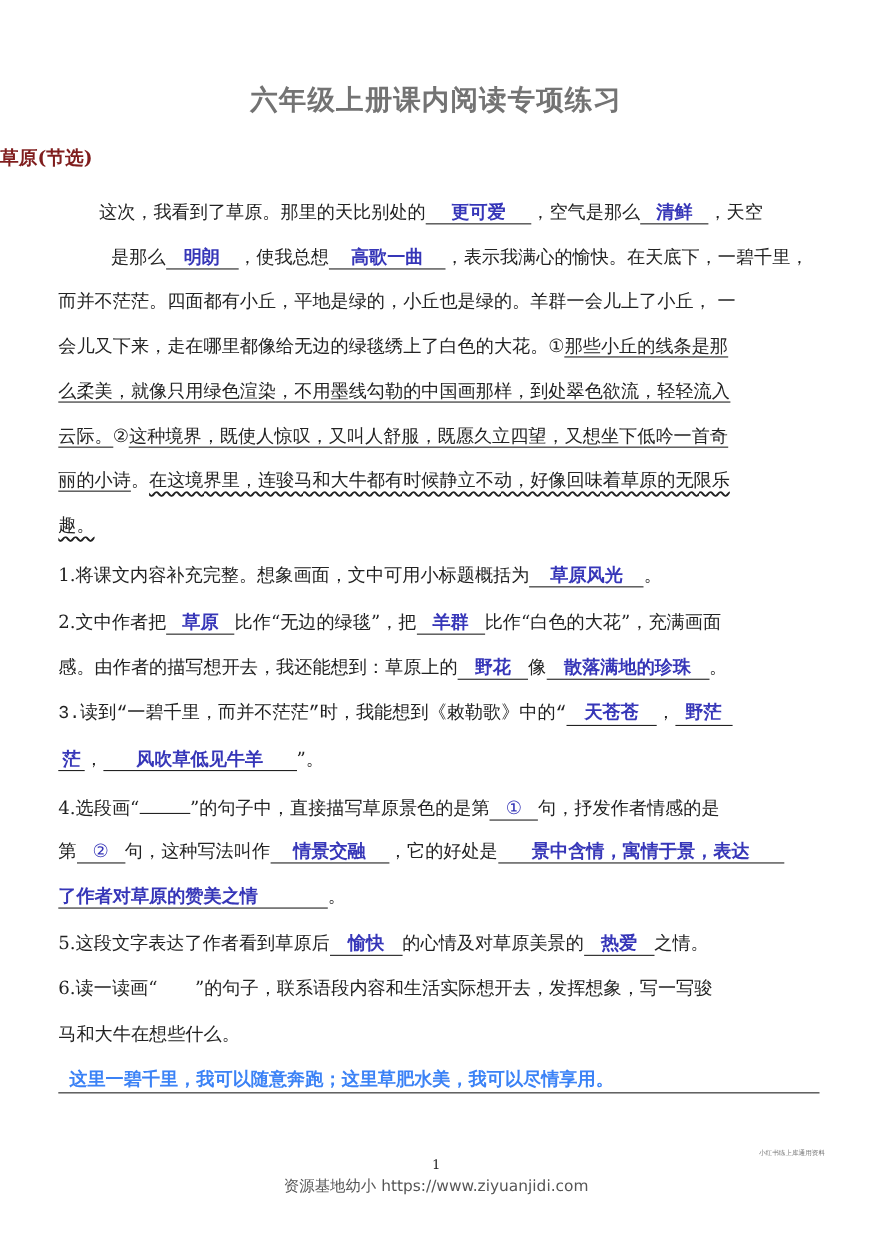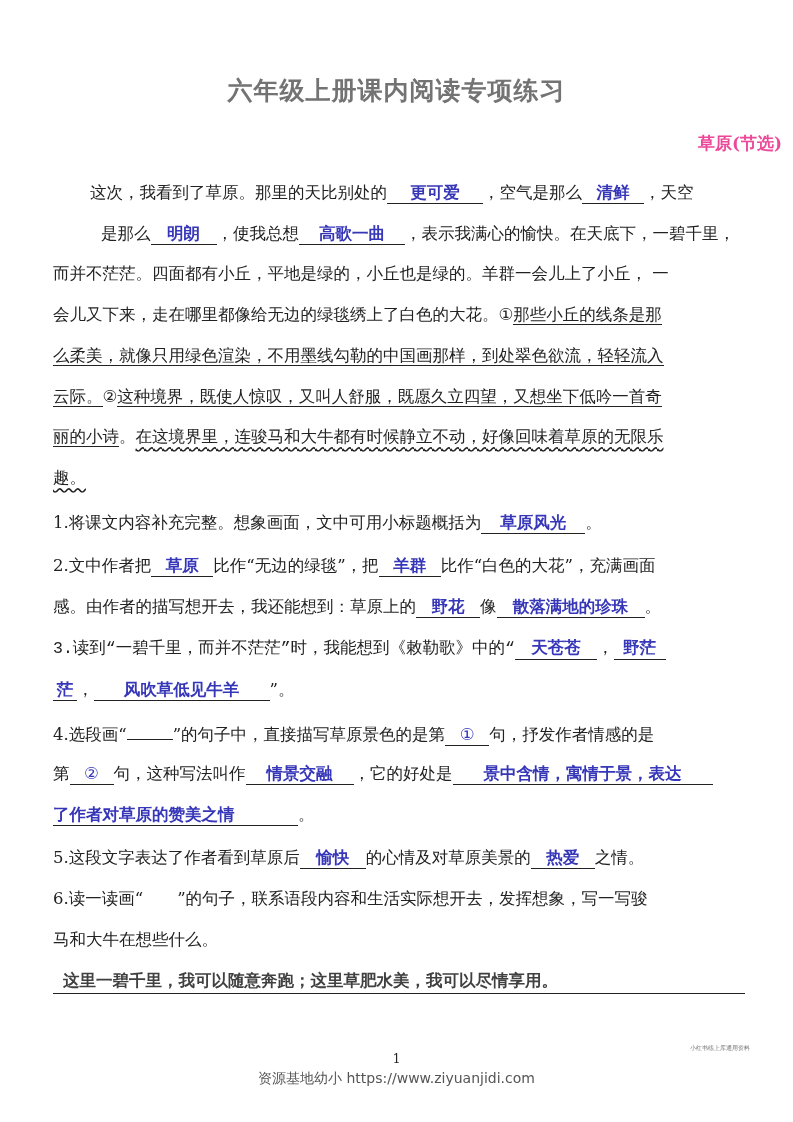--- a/index.html
+++ b/index.html
@@ -1,28 +1,28 @@
 <!DOCTYPE html>
 <html><head>
 <meta charset="utf-8">
 <style>
   html, body { margin:0; padding:0; background:#ffffff; }
   body { width:793px; height:1122px; position:relative; overflow:hidden;
          font-family:"DejaVu Serif","Liberation Serif",serif; color:#222; }
   .title { position:absolute; top:74px; left:0; width:793px; text-align:center;
            font-size:25px; color:#737373; font-weight:bold; letter-spacing:1px; }
-  .subtitle { position:absolute; top:132px; left:0; width:782px; text-align:right;
-              font-size:17px; font-weight:bold; color:#ec4899; }
+  .subtitle { position:absolute; top:132px; left:0; width:782px; text-align:left;
+              font-size:17px; font-weight:bold; color:#7f1d1d; }
   .line { position:absolute; left:53px; width:692px; font-size:16.5px; white-space:nowrap; height:24px; line-height:24px; }
   .ans { color:#3636b8; font-weight:bold; display:inline-block; border-bottom:1.2px solid #222; text-align:center; line-height:20px; }
   .ul { border-bottom:1.2px solid #222; }
   .wavy { text-decoration:underline wavy #222; text-underline-offset:4px; }
   .circ { font-family:"DejaVu Sans",sans-serif; }
   .ansline { position:absolute; left:53px; width:692px; top:968px; border-bottom:1.2px solid #222;
-             color:#404040; font-weight:bold; font-size:16.5px; padding-left:10px; box-sizing:border-box; height:26px; line-height:26px; }
+             color:#3b82f6; font-weight:bold; font-size:16.5px; padding-left:10px; box-sizing:border-box; height:26px; line-height:26px; }
   .pagenum { position:absolute; top:1052px; left:0; width:793px; text-align:center; font-size:12px; }
   .footer { position:absolute; top:1070px; left:0; width:793px; text-align:center; font-size:14px; color:#555;
             font-family:"DejaVu Sans","Liberation Sans",sans-serif; }
   .tiny { position:absolute; top:1044px; left:690px; font-size:6px; color:#777; }
 </style>
 </head>
 <body>
 
 <div class="title">六年级上册课内阅读专项练习</div>
 <div class="subtitle">草原(节选)</div>

